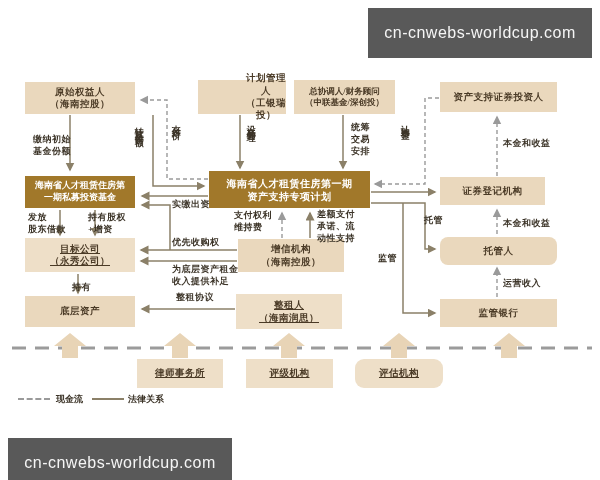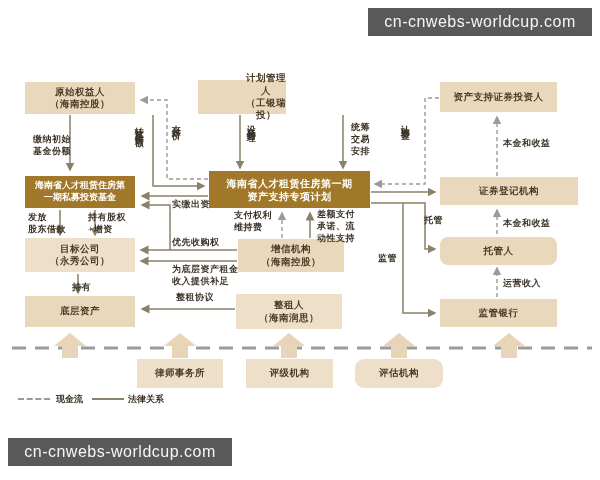--- a/index.html
+++ b/index.html
@@ -6,29 +6,29 @@
   html,body { background:#ffffff; }
   body { font-family:"Liberation Serif","DejaVu Serif",serif; }
   #stage {
     position:relative; width:600px; height:480px; background:#ffffff;
     overflow:hidden;
   }
   .wm {
     position:absolute; background:#595959; color:#f5f5f5;
     font-family:"Liberation Sans","DejaVu Sans",sans-serif;
     font-size:16px; display:flex; align-items:center; justify-content:center;
-    width:224px; height:28px; letter-spacing:0.5px;
+    width:224px; height:50px; letter-spacing:0.5px;
   }
   .node {
     position:absolute; display:flex; align-items:center; justify-content:center;
     text-align:center; white-space:pre-line; line-height:1.3;
     font-size:9.5px; color:#4a3a26; font-weight:bold;
     background:#ead8bd; letter-spacing:0.5px;
   }
-  .node.light2 { background:#eedfc8; }
+  .node.light2 { background:#eedfc8;text-decoration:underline; }
   .node.dark { background:#a1782a; color:#ffffff; }
   .elabel {
     position:absolute; font-size:9px; color:#3c3428; font-weight:bold;
     white-space:pre-line; line-height:1.35; letter-spacing:0.5px; text-align:left;
   }
   .vert { writing-mode:vertical-rl; text-orientation:upright; letter-spacing:2px; }
   #lines { position:absolute; left:0; top:0; pointer-events:none; }
   .legend-item { position:absolute; font-size:9px; color:#3c3428; font-weight:bold; }
   .leg-dash { position:absolute; border-top:2px dashed #9a9a9a; width:32px; }
   .leg-solid { position:absolute; border-top:2px solid #8b8068; width:32px; }
@@ -92,27 +92,29 @@
       <path d="M497,234 V210" marker-end="url(#ahd)"></path>
       <path d="M497,297 V268" marker-end="url(#ahd)"></path>
       <path d="M282,238 V213" marker-end="url(#ahd)"></path>
     </g>
   </svg>
 
   <div class="node" style="left:25px; top:82px; width:110px; height:32px;">原始权益人
 （海南控股）</div>
   <div class="node" style="left:198px; top:80px; width:88px; height:34px;padding-left:48px;">计划管理人
 （工银瑞投）</div>
+  <div class="node" style="left:294px; top:80px; width:101px; height:34px; font-size:8.5px; letter-spacing:0;">总协调人/财务顾问
+（中联基金/深创投）</div>
   <div class="node" style="left:440px; top:82px; width:117px; height:30px;">资产支持证券投资人</div>
 
   <div class="node dark" style="left:25px; top:176px; width:110px; height:32px; font-size:9px; letter-spacing:0;">海南省人才租赁住房第
 一期私募投资基金</div>
   <div class="node dark" style="left:209px; top:171px; width:161px; height:37px; font-size:10px;">海南省人才租赁住房第一期
 资产支持专项计划</div>
-  <div class="node" style="left:440px; top:177px; width:138px; height:28px;">证券登记机构</div>
+  <div class="node" style="left:440px; top:177px; width:105px; height:28px;">证券登记机构</div>
 
   <div class="node light2" style="left:25px; top:238px; width:110px; height:34px;">目标公司
 （永秀公司）</div>
   <div class="node" style="left:238px; top:239px; width:106px; height:33px;">增信机构
 （海南控股）</div>
   <div class="node" style="left:440px; top:237px; width:117px; height:28px;border-radius:8px;">托管人</div>
 
   <div class="node" style="left:25px; top:296px; width:110px; height:31px;">底层资产</div>
   <div class="node" style="left:440px; top:299px; width:117px; height:28px;">监管银行</div>
   <div class="node light2" style="left:236px; top:294px; width:106px; height:35px;">整租人

